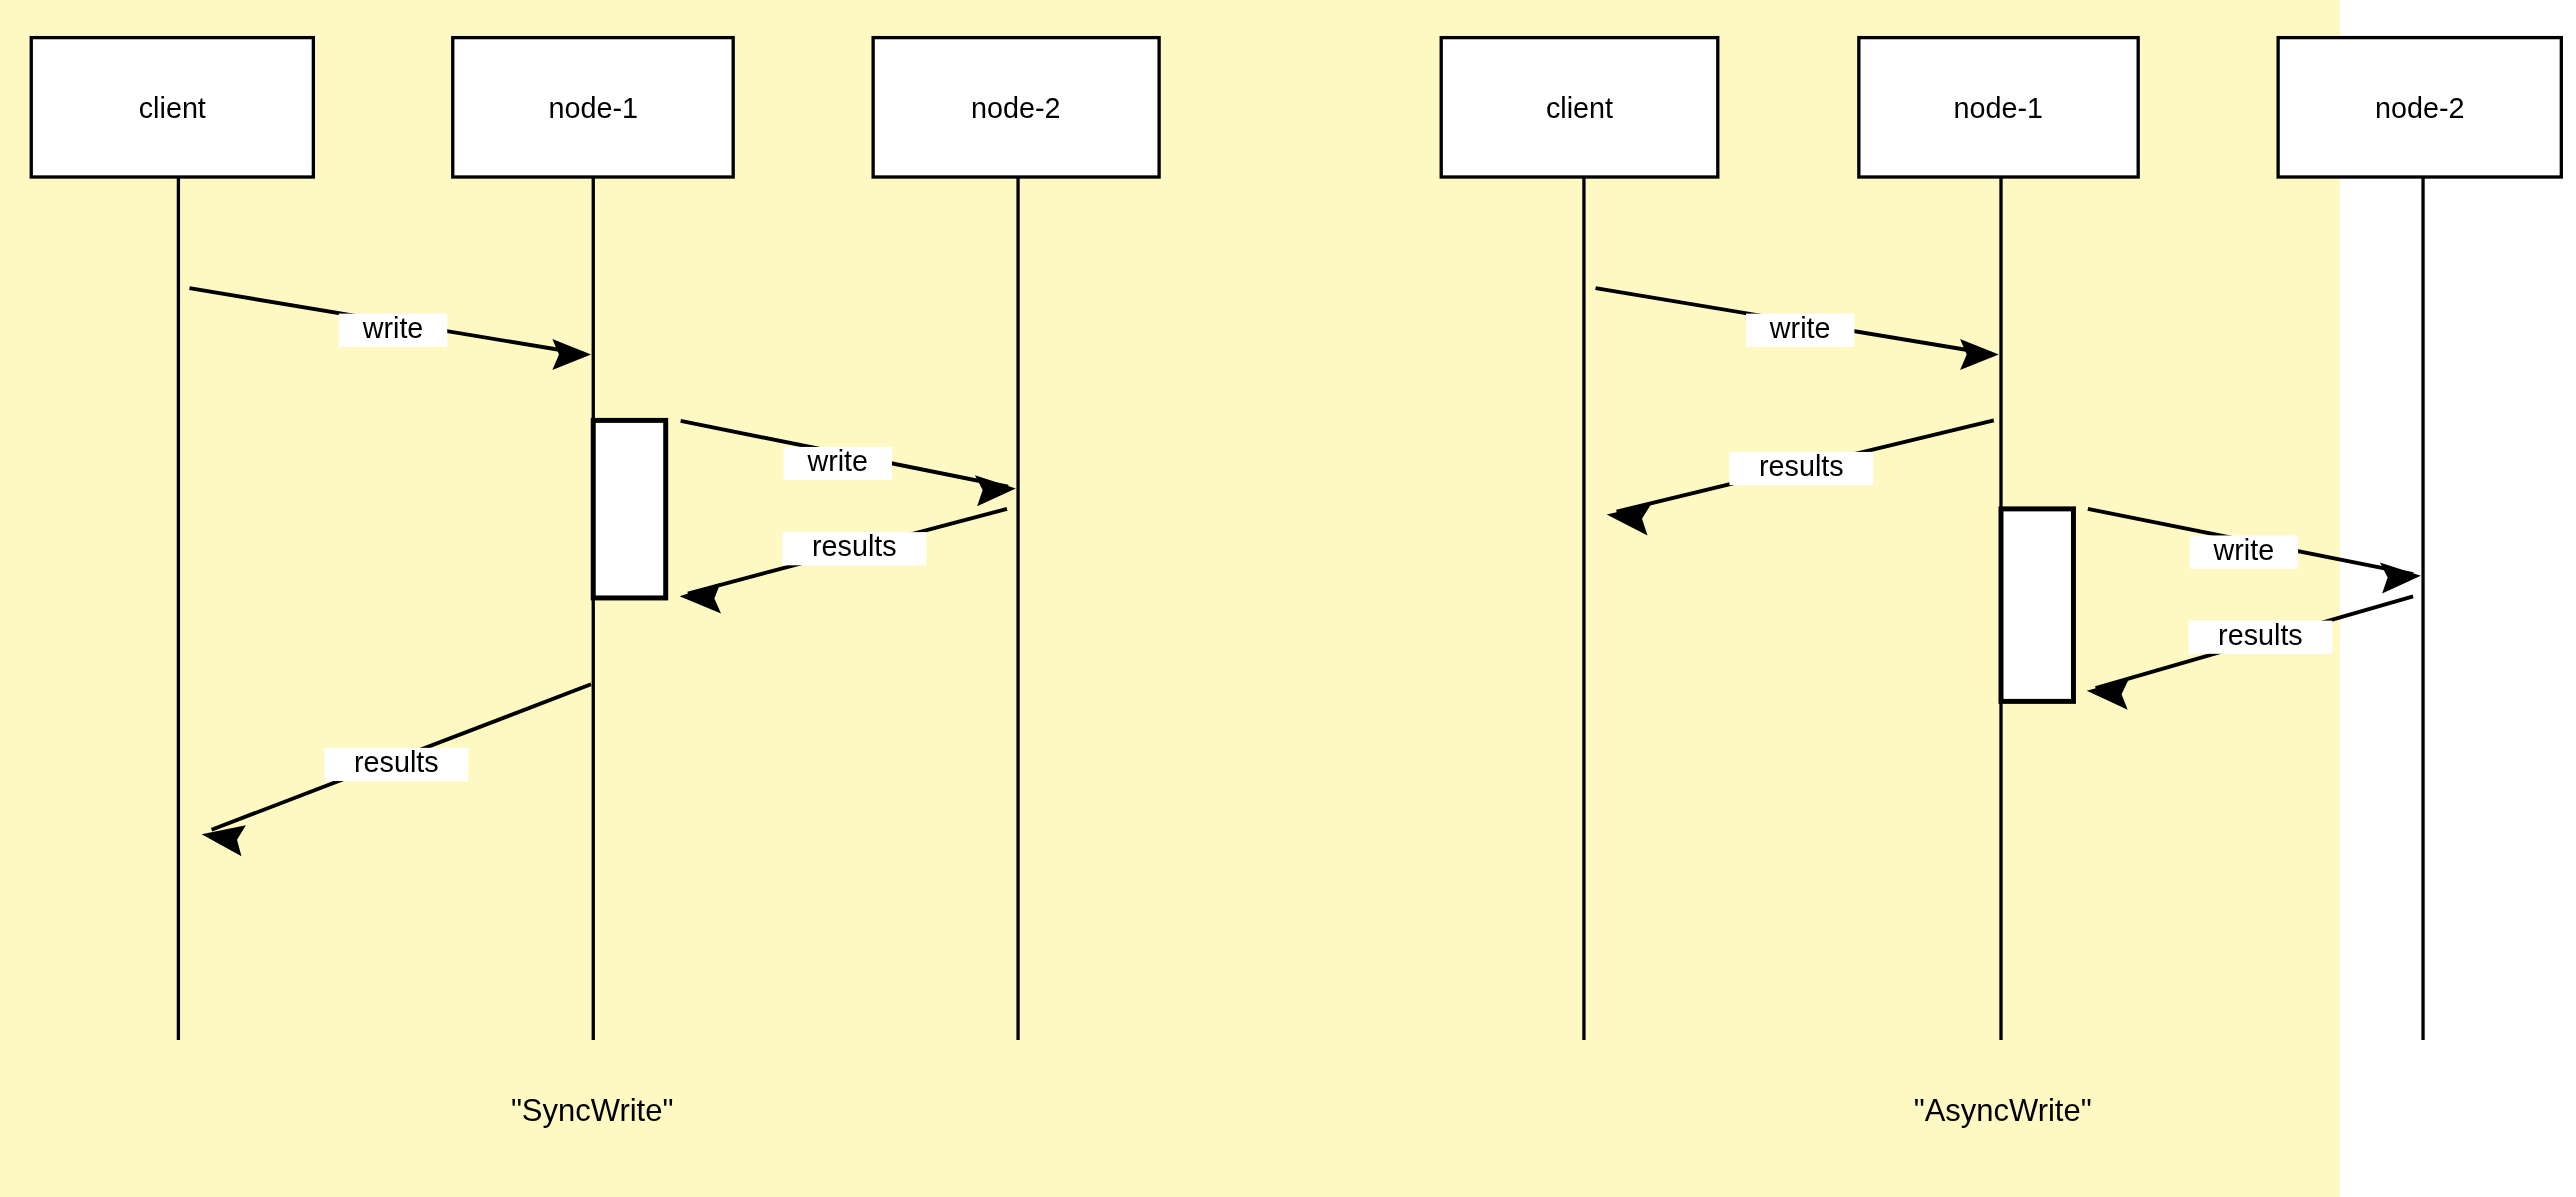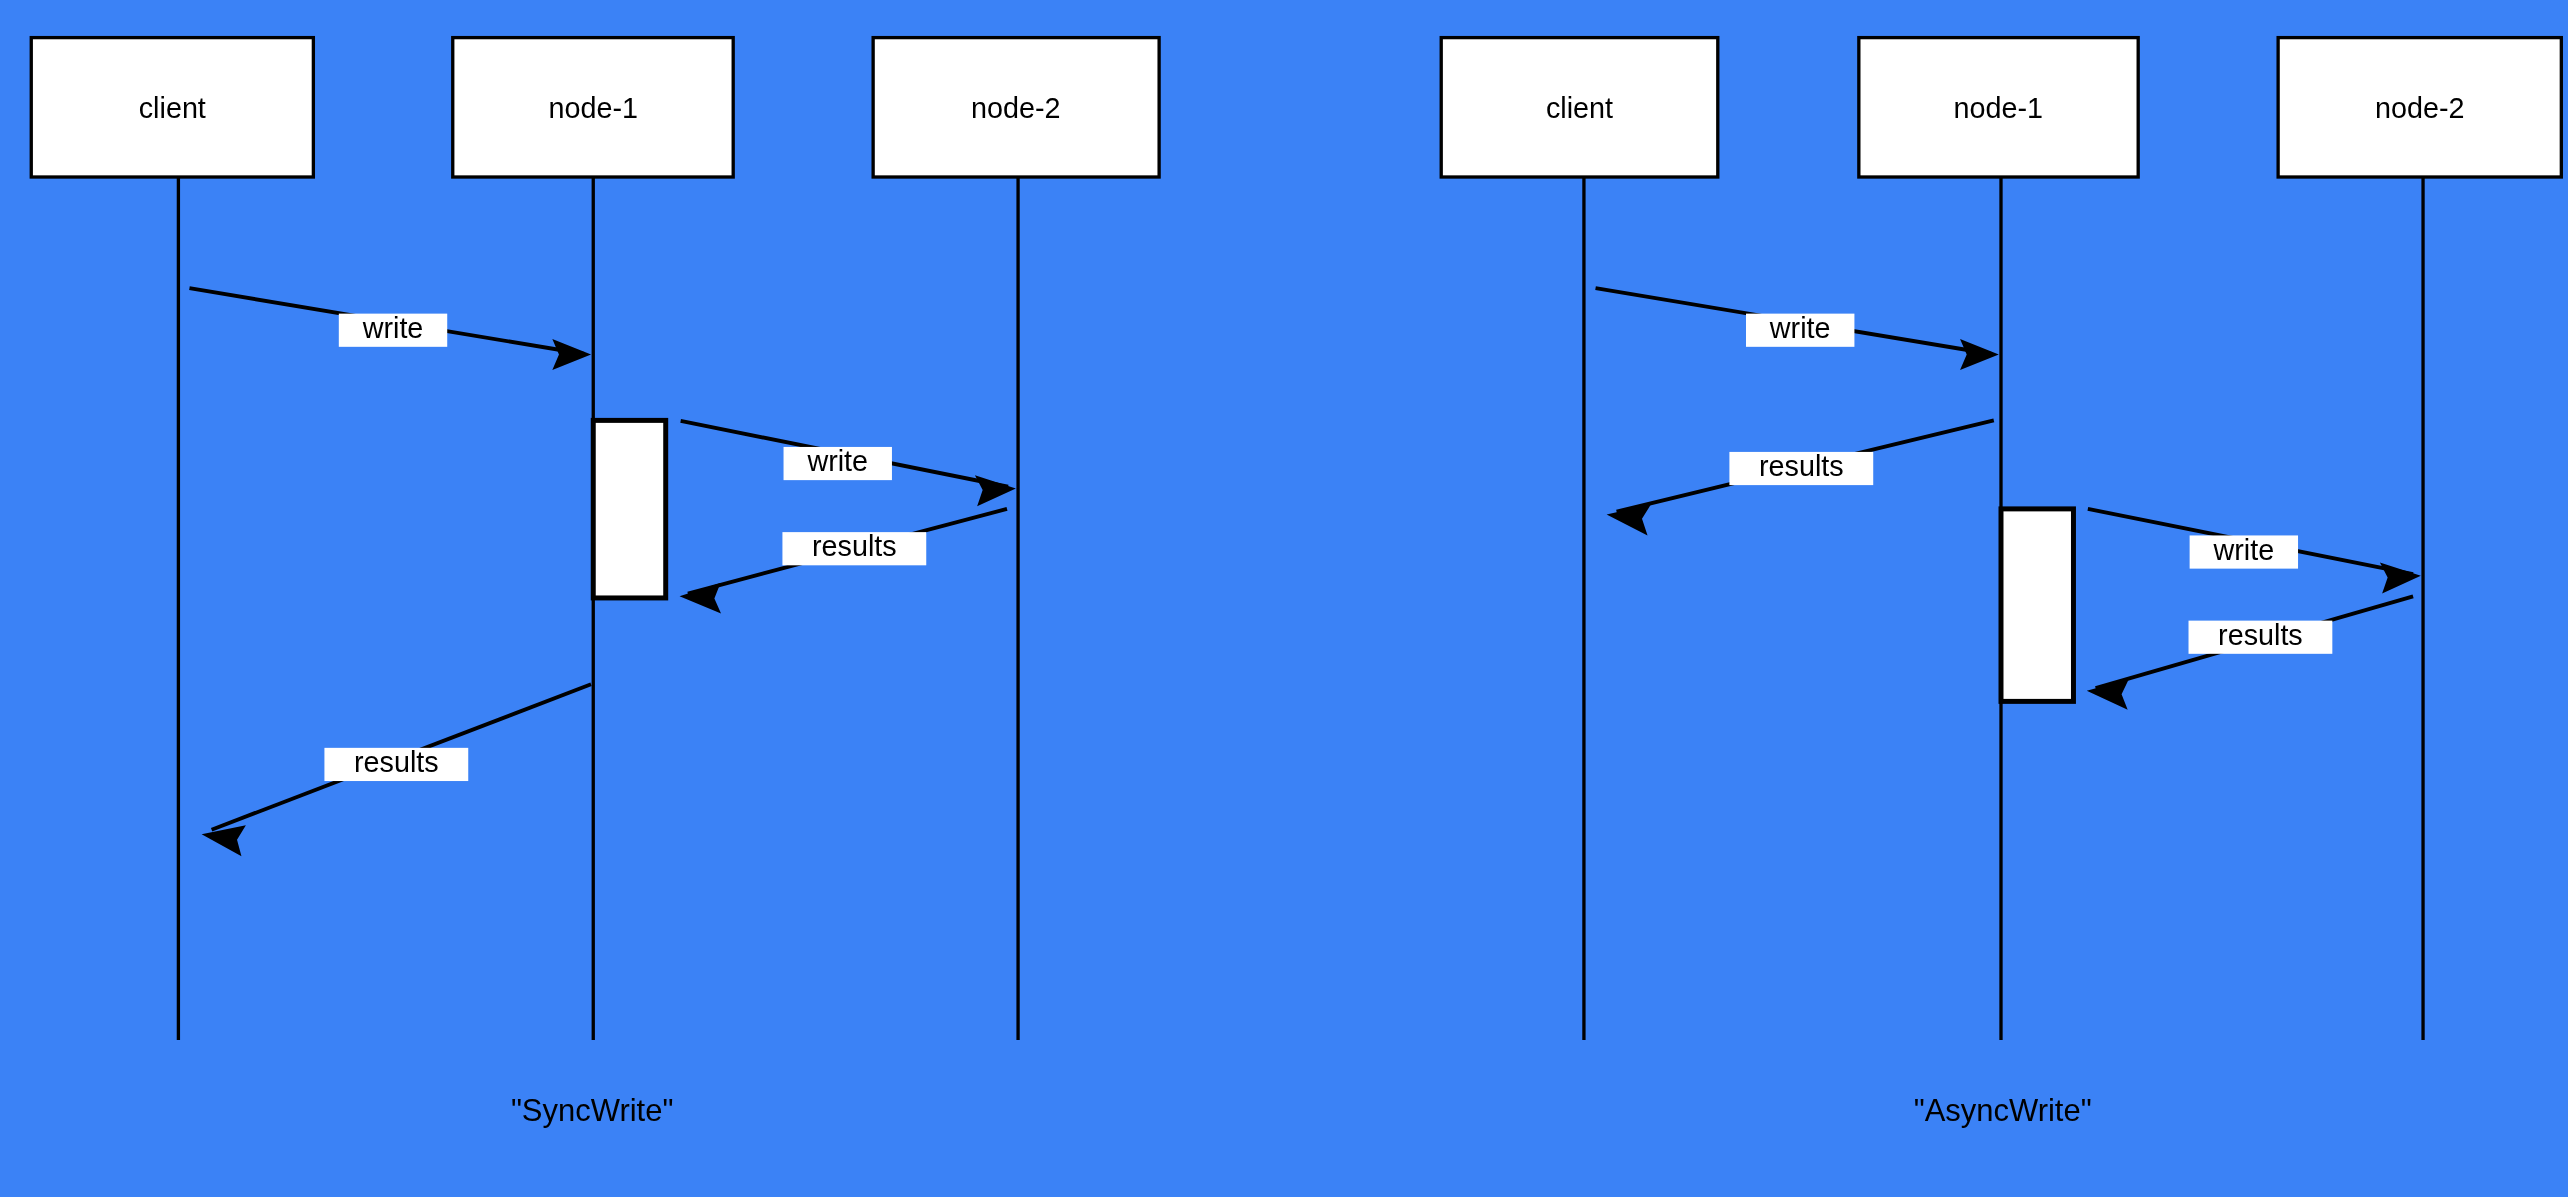--- a/index.html
+++ b/index.html
@@ -9,23 +9,23 @@
   }
   body {
     width: 2576px;
     height: 1197px;
     font-family: "Liberation Sans", sans-serif;
     color: #000000;
     overflow: hidden;
   }
   #canvas {
     position: relative;
-    width: 2568px;
+    width: 2340px;
     height: 1197px;
-    background: #3b82f6;
+    background: #fef9c3;
   }
   svg.diagram {
     position: absolute;
     top: 0;
     left: 0;
     width: 2576px;
     height: 1197px;
   }
   .lifeline-box {
     fill: #ffffff;

